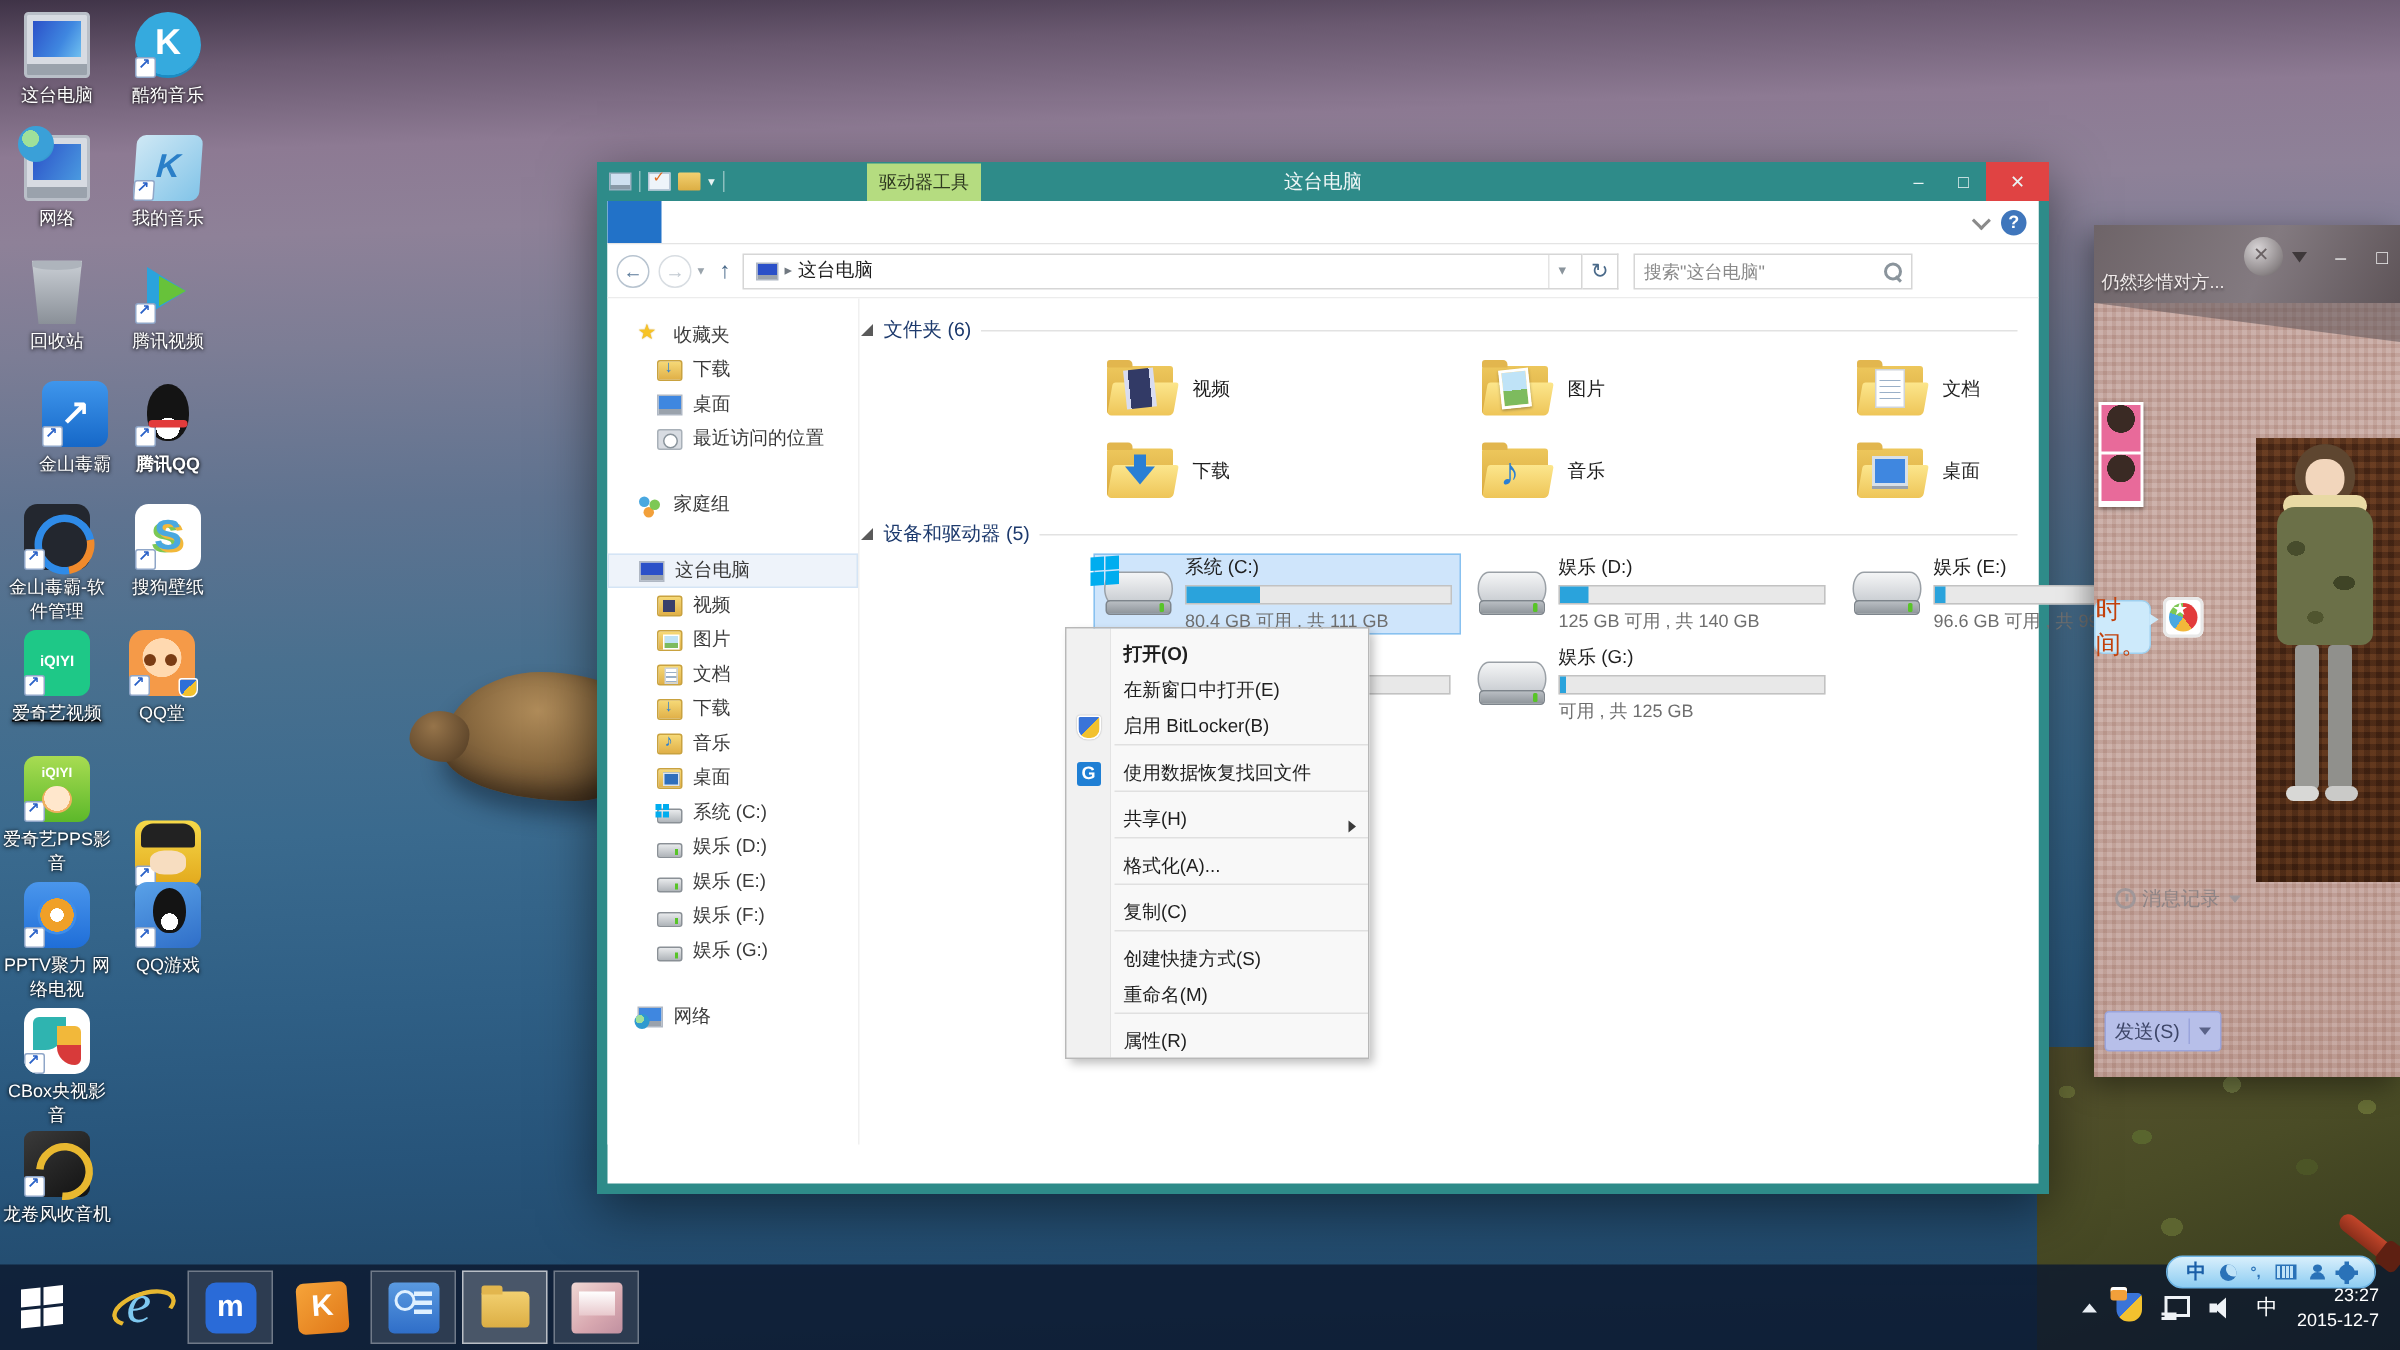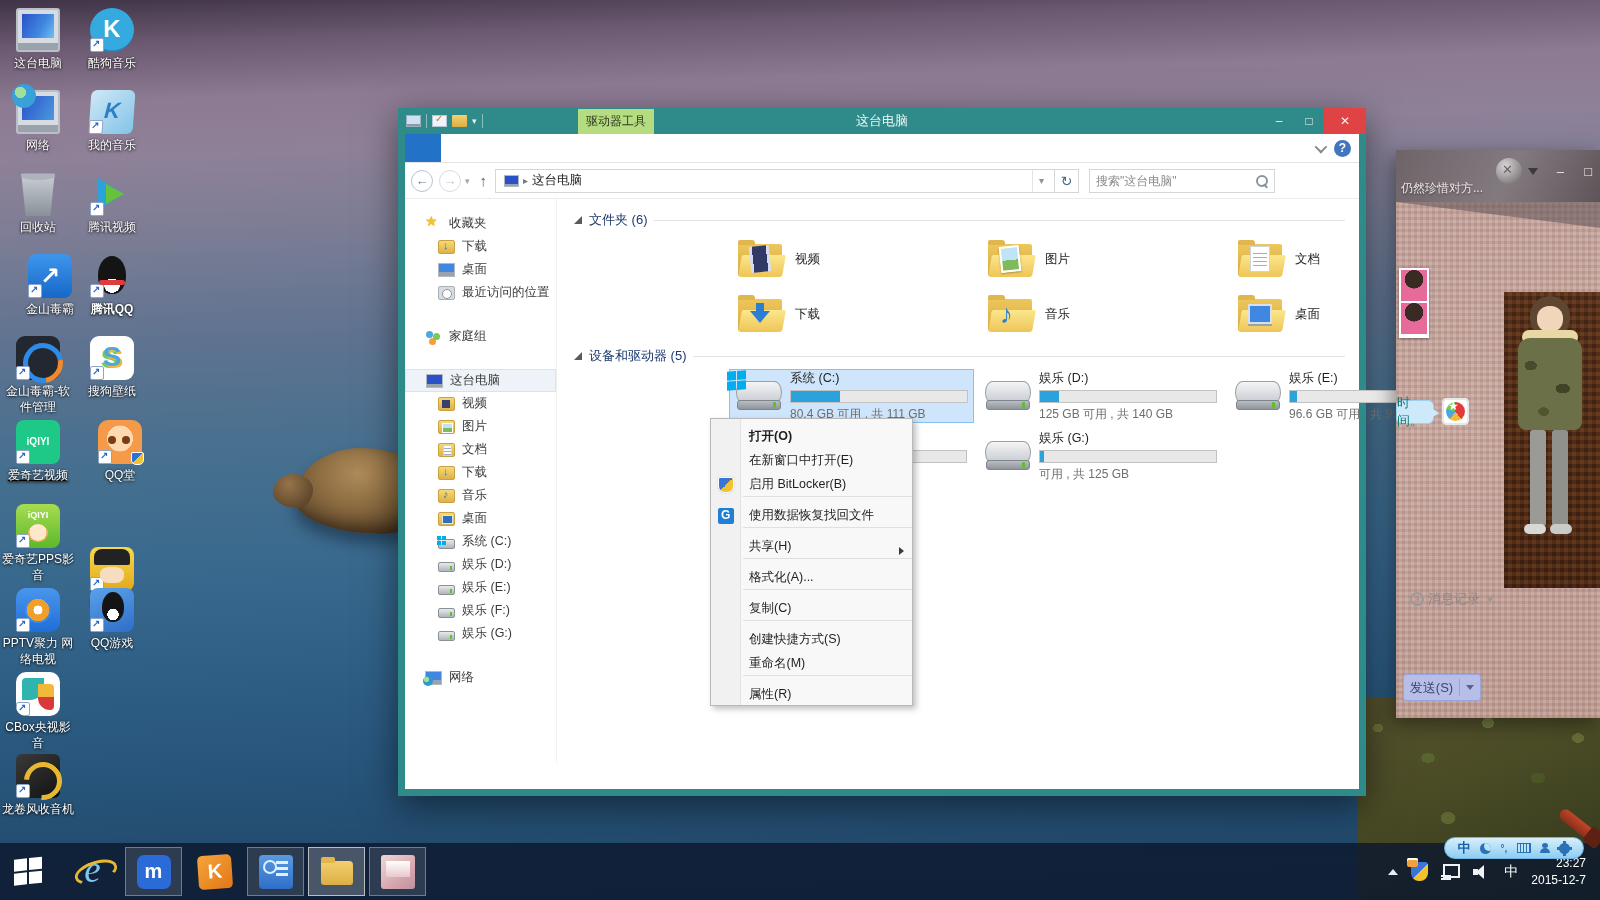--- a/index.html
+++ b/index.html
@@ -121,21 +121,21 @@
   .addr-chev { margin-left:auto; color:#8a949c; font-size:10px; padding:0 6px; border-left:1px solid #e4e4e4; height:100%; display:flex; align-items:center; cursor:pointer; }
   .refresh-btn { width:24px; height:24px; border:1px solid #d6d6d6; border-left:none; display:flex; align-items:center; justify-content:center; color:#4a6a8a; font-size:14px; cursor:pointer; }
   .search-box { display:flex; align-items:center; height:24px; border:1px solid #d6d6d6; width:186px; margin-left:10px; padding:0 6px; }
   .search-box input { border:none; outline:none; flex:1; font-size:12px; color:#444; font-family:inherit; min-width:0; }
   .search-box input::placeholder { color:#8a8a8a; }
   .mag { position:relative; width:13px; height:13px; flex:0 0 auto; }
   .mag:before { content:""; position:absolute; left:1px; top:1px; width:8px; height:8px; border:2px solid #8a949c; border-radius:50%; }
   .mag:after { content:""; position:absolute; right:0; bottom:0; width:5px; height:2px; background:#8a949c; transform:rotate(45deg); }
 
   .content { position:absolute; left:0; right:0; top:91px; bottom:26px; background:#fff; }
-  .sidebar { position:absolute; left:0; top:0; bottom:0; width:152px; padding-top:13px; overflow:hidden; border-right:1px solid #f0f0f0; }
+  .sidebar { position:absolute; left:0; top:0; bottom:0; width:168px; padding-top:13px; overflow:hidden; border-right:1px solid #f0f0f0; }
   .nav-row { display:flex; align-items:center; height:23px; padding-left:20px; gap:7px; font-size:12.5px; color:#3b3b3b; cursor:pointer; white-space:nowrap; }
   .nav-child .nav-row { padding-left:33px; }
   .nav-row.selected { background:#eef3fa; border:1px solid #d4e4f5; }
   .nav-gap { height:21px; }
   .mi { width:17px; height:14px; position:relative; flex:0 0 auto; }
   .mi-star:before { content:"\2605"; position:absolute; top:-4px; left:0; color:#f7c325; font-size:14px; text-shadow:0 0 1px #c89010; }
   .mi-folder, .mi-folder-down, .mi-folder-video, .mi-folder-pic, .mi-folder-doc, .mi-folder-music, .mi-folder-desk
     { background:linear-gradient(#f6d977,#e0b048); border:1px solid #c9a23f; border-radius:2px; }
   .mi-folder-down:after { content:"\2193"; position:absolute; left:4px; top:-2px; color:#2a7fd4; font-size:11px; font-weight:bold; }
   .mi-folder-video:after { content:""; position:absolute; left:3px; top:2px; width:8px; height:8px; background:#39406b; }
@@ -239,22 +239,22 @@
       linear-gradient(#5a3520,#4a2a16); }
   .ava-hair { position:absolute; left:26px; top:4px; width:40px; height:40px; border-radius:50% 50% 42% 42%; background:#5e4630; }
   .ava-face { position:absolute; left:33px; top:14px; width:26px; height:26px; border-radius:46%; background:#f2d6bc; }
   .ava-collar { position:absolute; left:18px; top:38px; width:56px; height:14px; border-radius:8px; background:#e8d9a4; }
   .ava-jacket { position:absolute; left:14px; top:46px; width:64px; height:92px; border-radius:12px 12px 8px 8px;
     background:radial-gradient(10px 8px at 20% 30%,#474c2c 0 60%,transparent 61%),radial-gradient(12px 8px at 70% 55%,#3f4426 0 60%,transparent 61%),radial-gradient(9px 7px at 40% 80%,#50552f 0 60%,transparent 61%),#6b7048; }
   .ava-pants { position:absolute; left:26px; top:138px; width:16px; height:96px; background:#9a9a96; box-shadow:22px 0 0 #90908c; border-radius:3px; }
   .ava-shoes { position:absolute; left:20px; top:232px; width:22px; height:10px; background:#d8d8d6; border-radius:5px; box-shadow:26px 0 0 #cacac8; }
   .chat-photos { position:absolute; left:3px; top:118px; width:30px; height:70px; background:#fff; padding:2px; box-shadow:0 1px 3px rgba(0,0,0,.4); }
   .photo { width:26px; height:31px; background:radial-gradient(circle at 50% 30%,#3a2a24 0 36%,#e86a9a 37% 100%); margin-bottom:2px; }
-  .bubble { position:absolute; left:0px; top:250px; width:38px; height:24px; background:#cdeafb; border:1px solid #9fd0ef; border-radius:6px;
-    color:#0f766e; font-size:13px; display:flex; align-items:center; justify-content:center; }
+  .bubble { position:absolute; left:0px; top:250px; width:38px; height:36px; background:#cdeafb; border:1px solid #9fd0ef; border-radius:6px;
+    color:#c2410c; font-size:17px; display:flex; align-items:center; justify-content:center; }
   .bubble:after { content:""; position:absolute; right:-6px; top:8px; border-left:6px solid #cdeafb; border-top:4px solid transparent; border-bottom:4px solid transparent; }
   .bubble-app { position:absolute; left:46px; top:248px; width:27px; height:27px; border-radius:5px; background:#fff;
     box-shadow:inset 0 0 0 2px #e8e8e8; }
   .bubble-app:before { content:""; position:absolute; left:4px; top:4px; width:19px; height:19px; border-radius:50%;
     background:conic-gradient(#e23b3b 0 40%,#f2b83a 40% 60%,#4aa8e0 60% 80%,#7dc855 80% 100%); }
   .bubble-app:after { content:"\2605"; position:absolute; left:6px; top:1px; color:#fff; font-size:12px; }
   .chat-history { position:absolute; left:14px; top:440px; display:flex; align-items:center; gap:4px; color:#8d8486; font-size:13px; cursor:pointer; }
   .clock-ico { width:14px; height:14px; border:2px solid #a09799; border-radius:50%; position:relative; }
   .clock-ico:before { content:""; position:absolute; left:5px; top:2px; width:2px; height:5px; background:#a09799; }
   .hist-chev { width:0; height:0; border-top:5px solid #a09799; border-left:4px solid transparent; border-right:4px solid transparent; margin-left:2px; }
@@ -424,21 +424,21 @@
         </div>
         <div class="dt-label">腾讯QQ</div>
       </div>
       <div class="dt-icon" style="left: 76px; top: 336px;">
         <div class="dt-art ic-sogouwp">
           <span class="shortcut"></span>
 
         </div>
         <div class="dt-label">搜狗壁纸</div>
       </div>
-      <div class="dt-icon" style="left: 84px; top: 420px; text-align: center;">
+      <div class="dt-icon" style="left: 72px; top: 420px; text-align: center;">
         <div class="dt-art ic-qqtang">
           <span class="shortcut"></span>
           <span class="badge-uac"></span>
         </div>
         <div class="dt-label">QQ堂</div>
       </div>
       <div class="dt-icon" style="left: 76px; top: 504px; margin-top: 43px;">
         <div class="dt-art ic-qqspeed">
           <span class="shortcut"></span>
 

